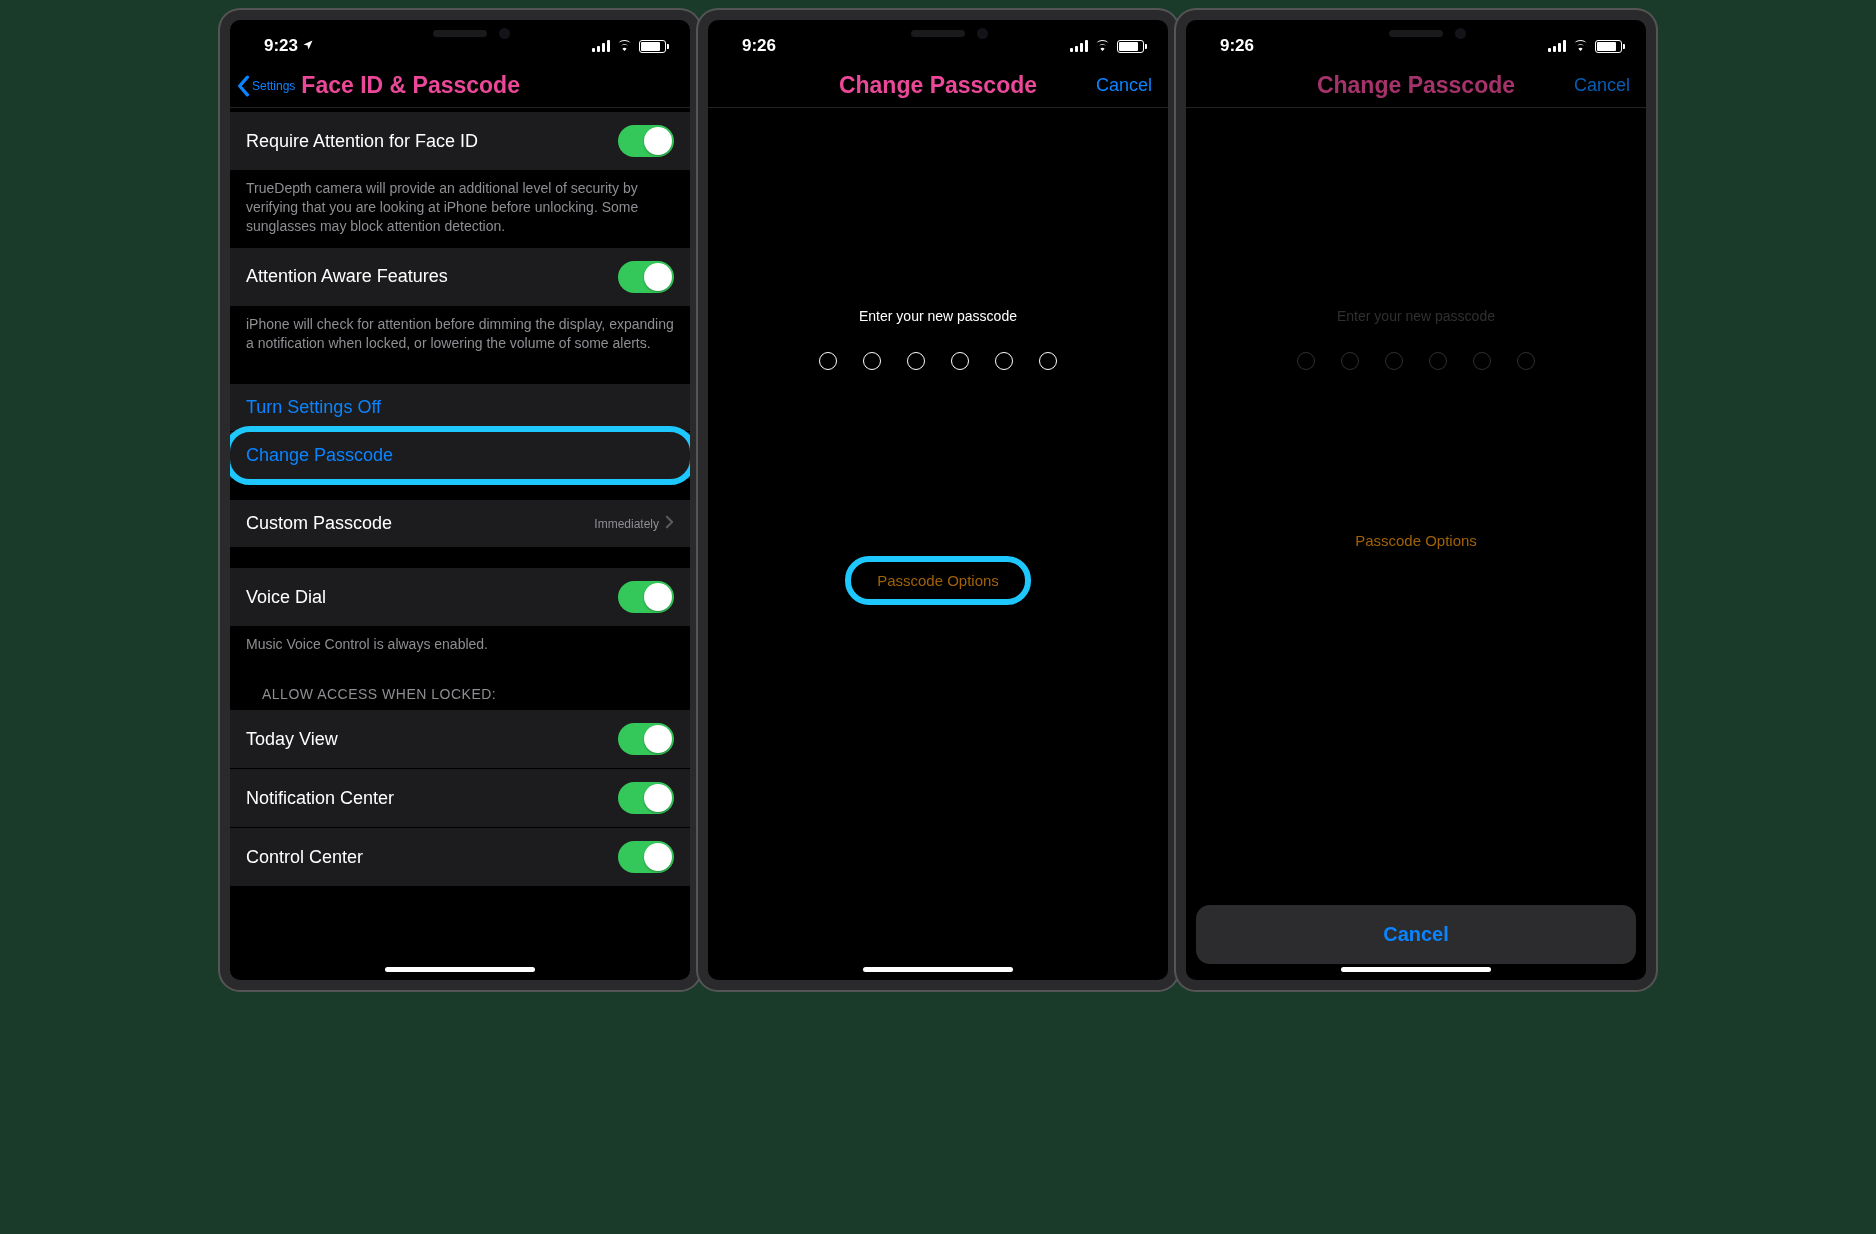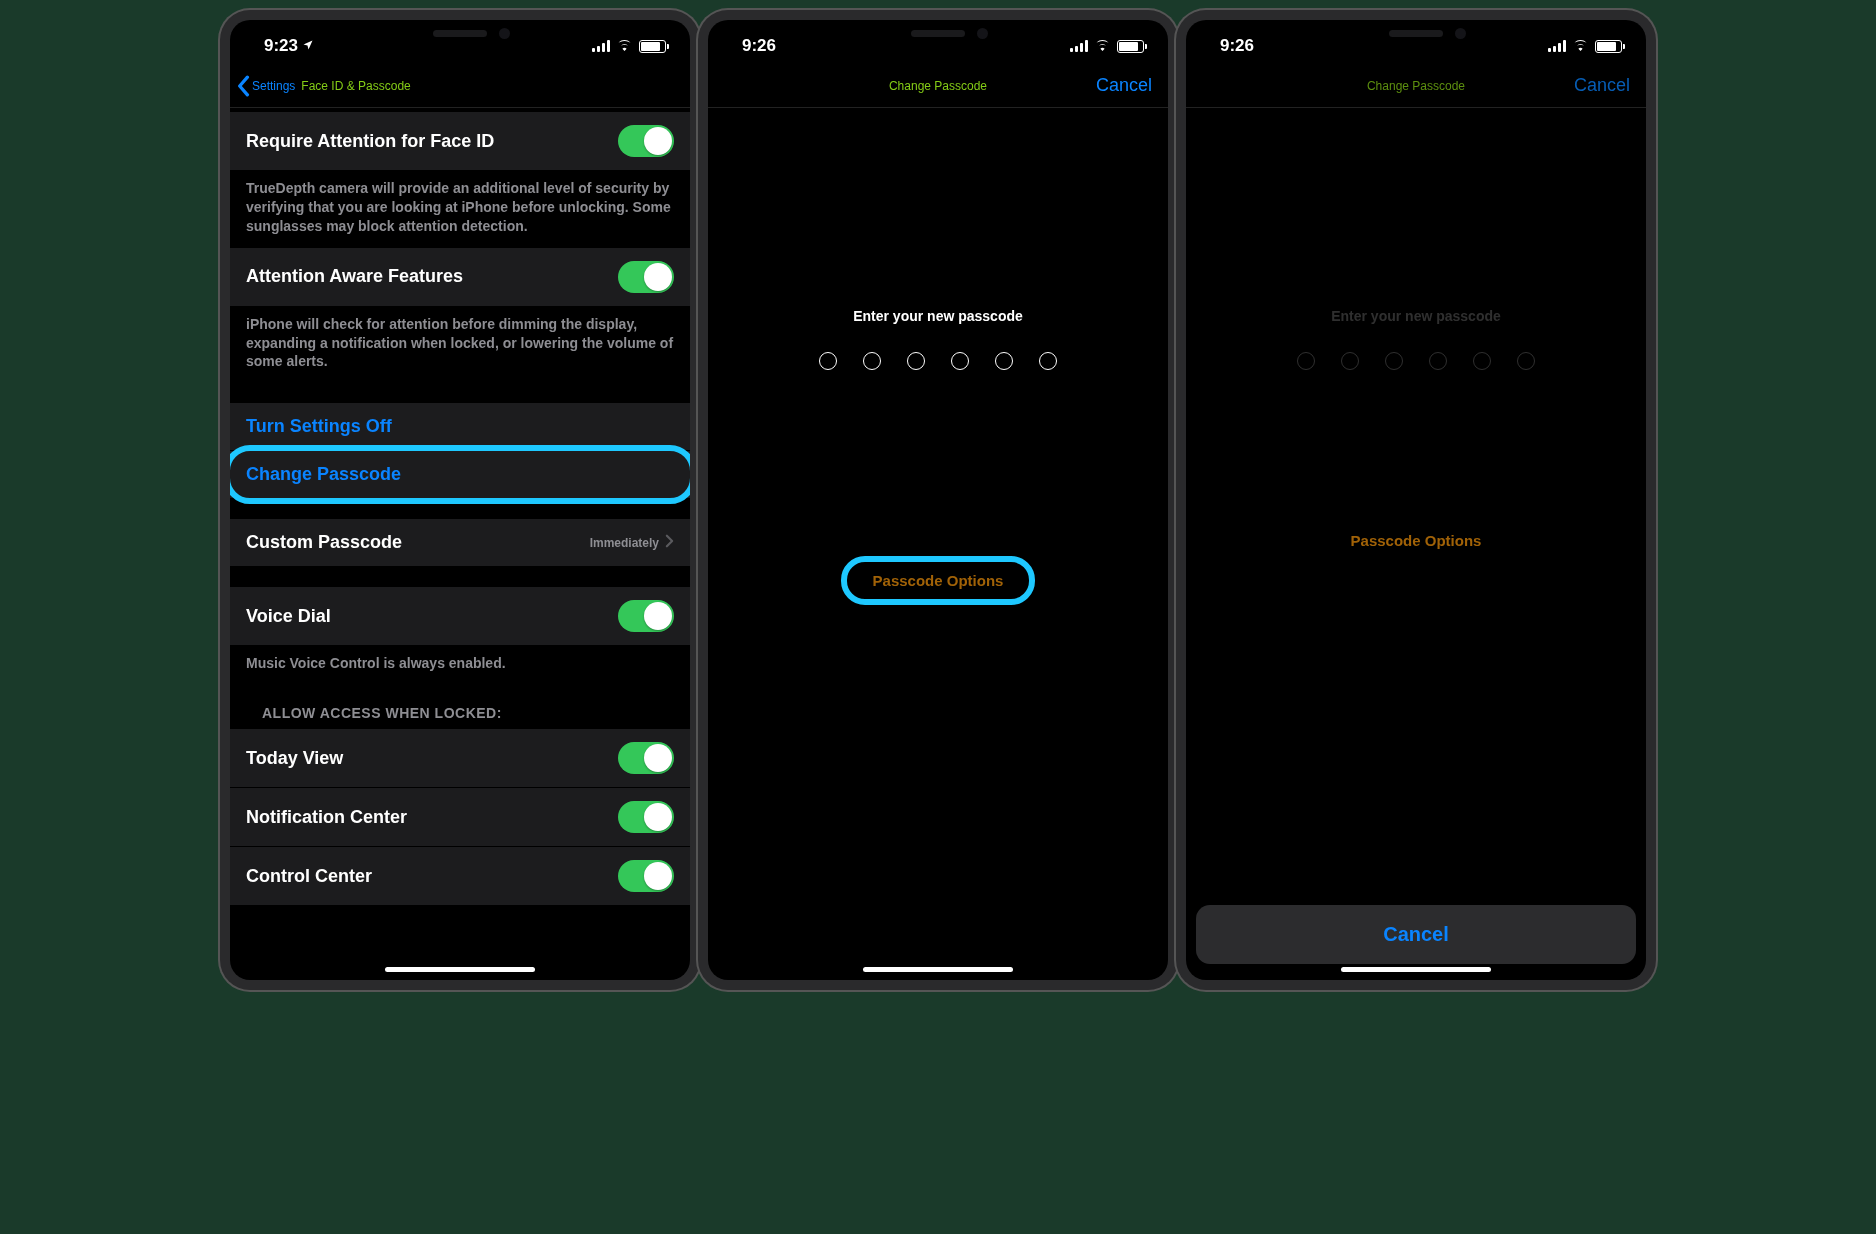--- a/index.html
+++ b/index.html
@@ -10,21 +10,21 @@
     gap: 18px;
     padding: 20px;
     justify-content: center;
     align-items: flex-start;
     -webkit-font-smoothing: antialiased;
   }
   .phone {
     width: 460px;
     height: 960px;
     background: #000;
-    border-radius: 20px;
+    border-radius: 10px;
     position: relative;
     box-shadow: 0 0 0 10px #2a2a2c, 0 0 0 12px #555;
     overflow: hidden;
   }
   .notch {
     position:absolute; top:0; left:50%; transform:translateX(-50%);
     width: 210px; height:30px; background:#000;
     border-bottom-left-radius:18px; border-bottom-right-radius:18px;
     z-index:50;
   }
@@ -55,25 +55,25 @@
   .batt { width:27px; height:13px; border:1.5px solid #fff; border-radius:3px; position:relative; }
   .batt::after { content:""; position:absolute; right:-4px; top:3px; width:2px; height:5px; background:#fff; border-radius:0 1px 1px 0;}
   .batt > span { position:absolute; left:1px; top:1px; bottom:1px; width:75%; background:#fff; border-radius:1px; }
 
   .navbar {
     height:44px; display:flex; align-items:center; position:relative;
     border-bottom:0.5px solid #222; background:#000;
   }
   .nav-back { color:#0a84ff; display:flex; align-items:center; font-size:12px; padding-left:6px;}
   .nav-back svg { width:14px; height:22px; margin-right:2px;}
-  .nav-title { position:absolute; left:0; right:0; text-align:center; color:#84cc16; font-size:12px; font-weight:400; pointer-events:none;}
+  .nav-title { position:absolute; left:0; right:0; text-align:center; color:#ec4899; font-size:23px; font-weight:700; pointer-events:none;}
   .nav-title.left { position:static; text-align:left; margin-left:6px; pointer-events:auto; }
   .nav-right { position:absolute; right:16px; color:#0a84ff; font-size:18px; }
 
-  .content { flex:1; overflow:hidden; background:#000;font-weight:bold; }
+  .content { flex:1; overflow:hidden; background:#000; }
 
   .cell {
     background:#1c1c1e; color:#fff; font-size:18px;
     padding:13px 16px; display:flex; align-items:center; justify-content:space-between;
     border-bottom:0.5px solid #000;
     position:relative;
   }
   .cell.first-of-group { margin-top:20px; }
   .cell .detail { color:#8e8e93; font-size:12px; margin-left:auto; margin-right:6px; }
   .cell.link { color:#0a84ff; }

